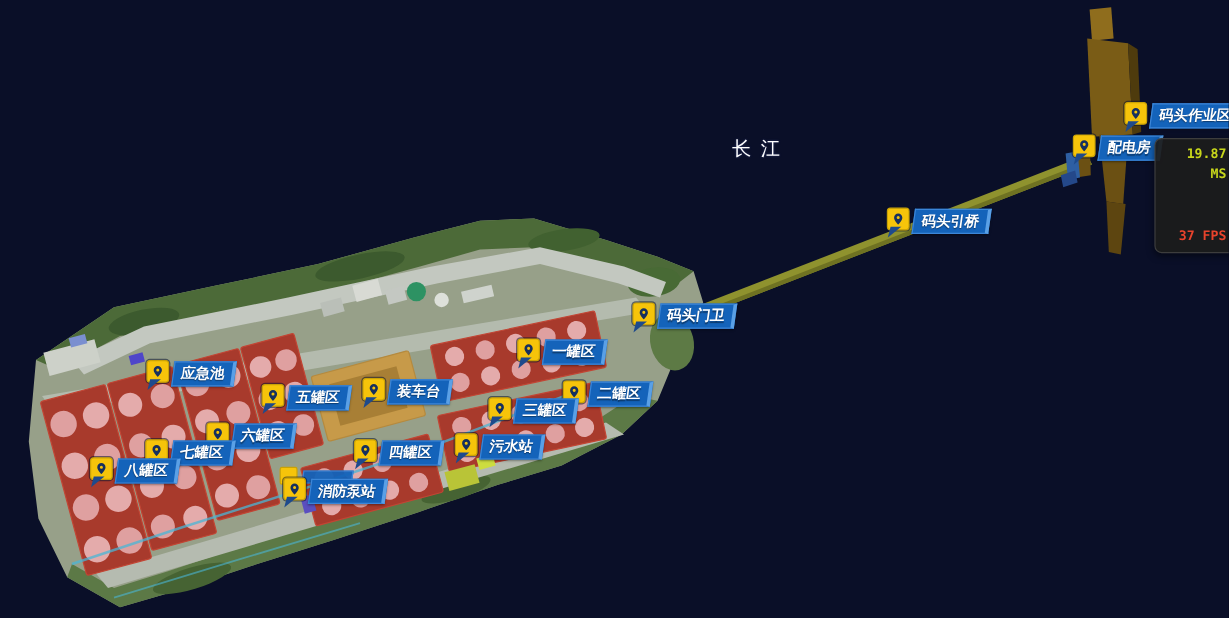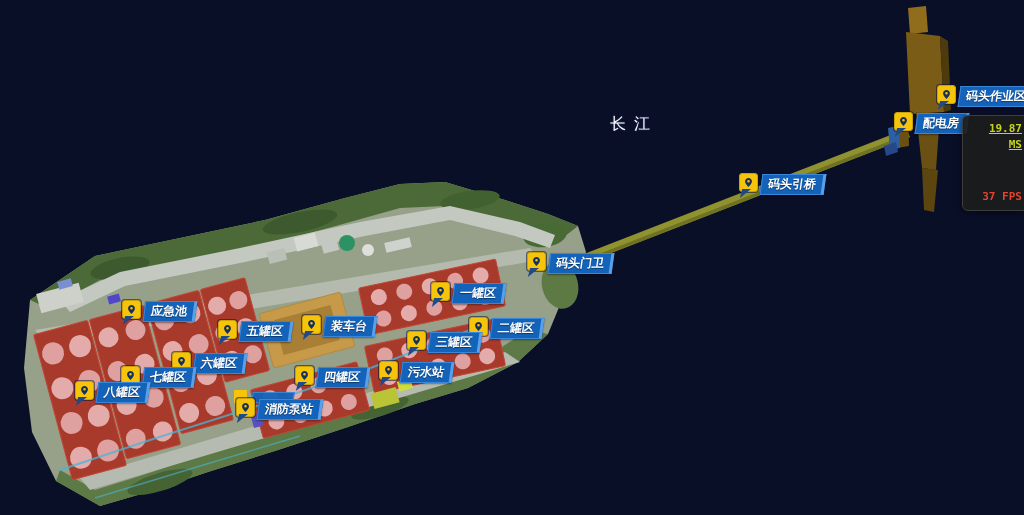--- a/index.html
+++ b/index.html
@@ -17,21 +17,21 @@
     text-shadow:0 0 2px rgba(120,140,255,.35);
   }
   
   .hud-panel{
     position:absolute;left:962px;top:115px;width:52px;
     background:#1c1c1cee;border:1px solid #3d3d3d;border-radius:6px;
     padding:5px 7px;text-align:right;line-height:1.45;
     font-size:11px;font-weight:bold;font-family:"DejaVu Sans Mono", monospace;
     box-shadow:0 2px 6px rgba(0,0,0,.5);z-index:9;
   }
-  .hud-ms{color:#c6d51b;text-decoration:underline;}
+  .hud-ms{color:#c6d51b;}
   .hud-fps{color:#e8432c;margin-top:36px;}
   
   .marker{position:absolute;display:flex;align-items:flex-start;z-index:6;cursor:pointer;}
   .marker-icon{
     position:relative;width:17px;height:17px;flex:0 0 17px;
     background:#f6c40a;border:1px solid #caa206;border-radius:3px;
     display:flex;align-items:center;justify-content:center;
     box-shadow:0 0 0 1px rgba(8,18,48,.55);
   }
   .marker-tail{

